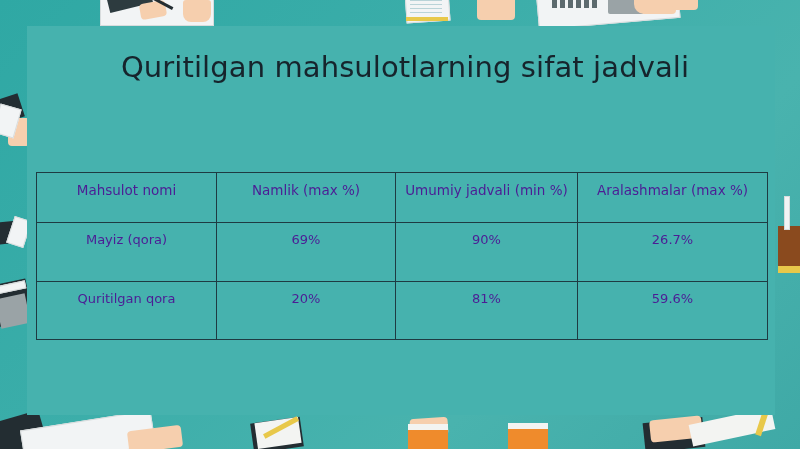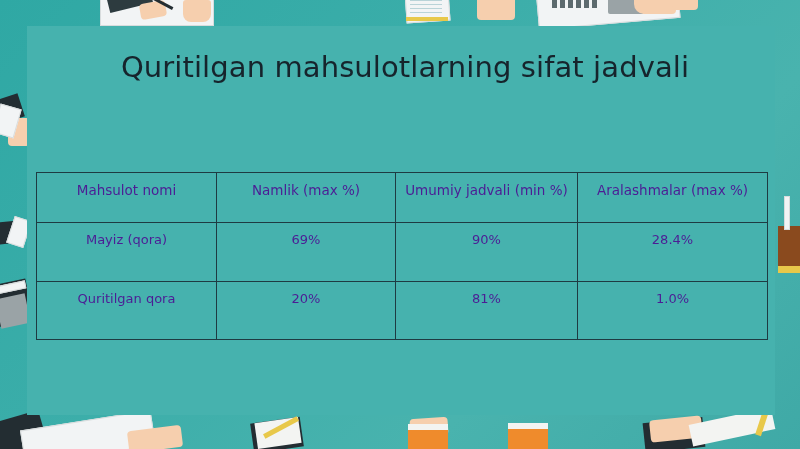--- a/index.html
+++ b/index.html
@@ -200,25 +200,25 @@
           <th>Namlik (max %)</th>
           <th>Umumiy jadvali (min %)</th>
           <th>Aralashmalar (max %)</th>
         </tr>
       </thead>
       <tbody>
         <tr>
           <td>Mayiz (qora)</td>
           <td>69%</td>
           <td>90%</td>
-          <td>28.4%</td>
+          <td>26.7%</td>
         </tr>
         <tr>
           <td>Quritilgan qora</td>
           <td>20%</td>
           <td>81%</td>
-          <td>1.0%</td>
+          <td>59.6%</td>
         </tr>
       </tbody>
     </table>
 
   </div>
 </div>
 
 </body></html>

